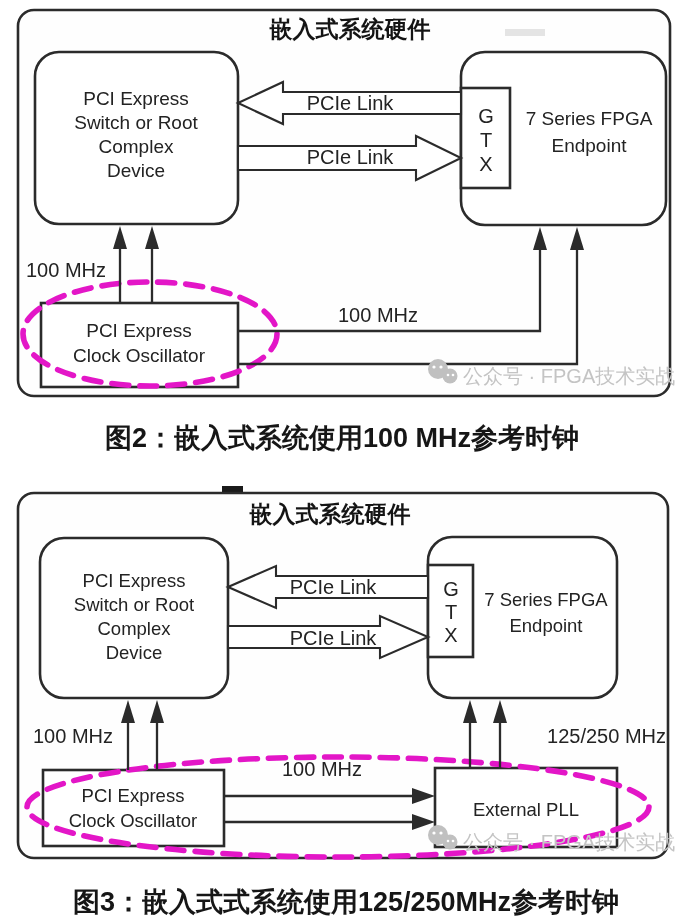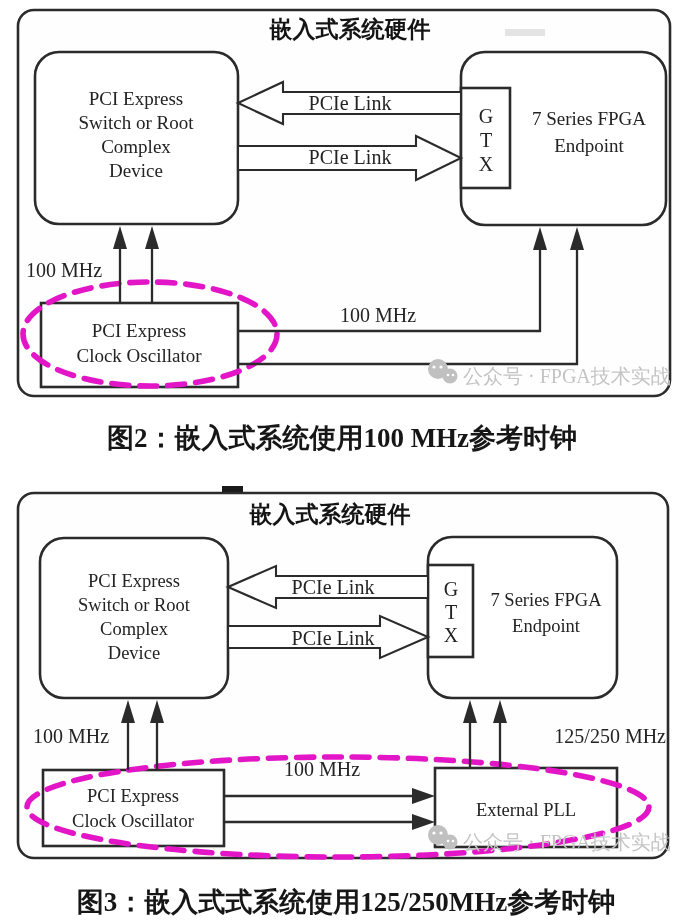--- a/index.html
+++ b/index.html
@@ -1,18 +1,18 @@
 <!DOCTYPE html>
 <html><head>
 <meta charset="utf-8">
 <style>
   html,body { margin:0; padding:0; background:#ffffff; }
   .page {
     position:relative; width:685px; height:924px; background:#ffffff;
-    font-family:Liberation Serif, serif; overflow:hidden;border-radius:28px;
+    font-family:Liberation Sans, sans-serif; overflow:hidden;border-radius:28px;
   }
   svg { display:block; }
   .frame   { fill:#fefefe; stroke:#2b2b2b; stroke-width:2.6; }
   .node    { fill:#ffffff; stroke:#2b2b2b; stroke-width:2.6; }
   .sqbox   { fill:#ffffff; stroke:#2b2b2b; stroke-width:2.6; }
   .wire    { stroke:#2b2b2b; stroke-width:2.3; fill:none; }
   .ah      { fill:#2b2b2b; stroke:none; }
   .hollow  { fill:#ffffff; stroke:#2b2b2b; stroke-width:2.1; stroke-linejoin:miter; }
   .hl      { fill:none; stroke:#e316c7; stroke-width:5.6; stroke-dasharray:17 11; stroke-linecap:round; }
   text     { fill:#232323; }

